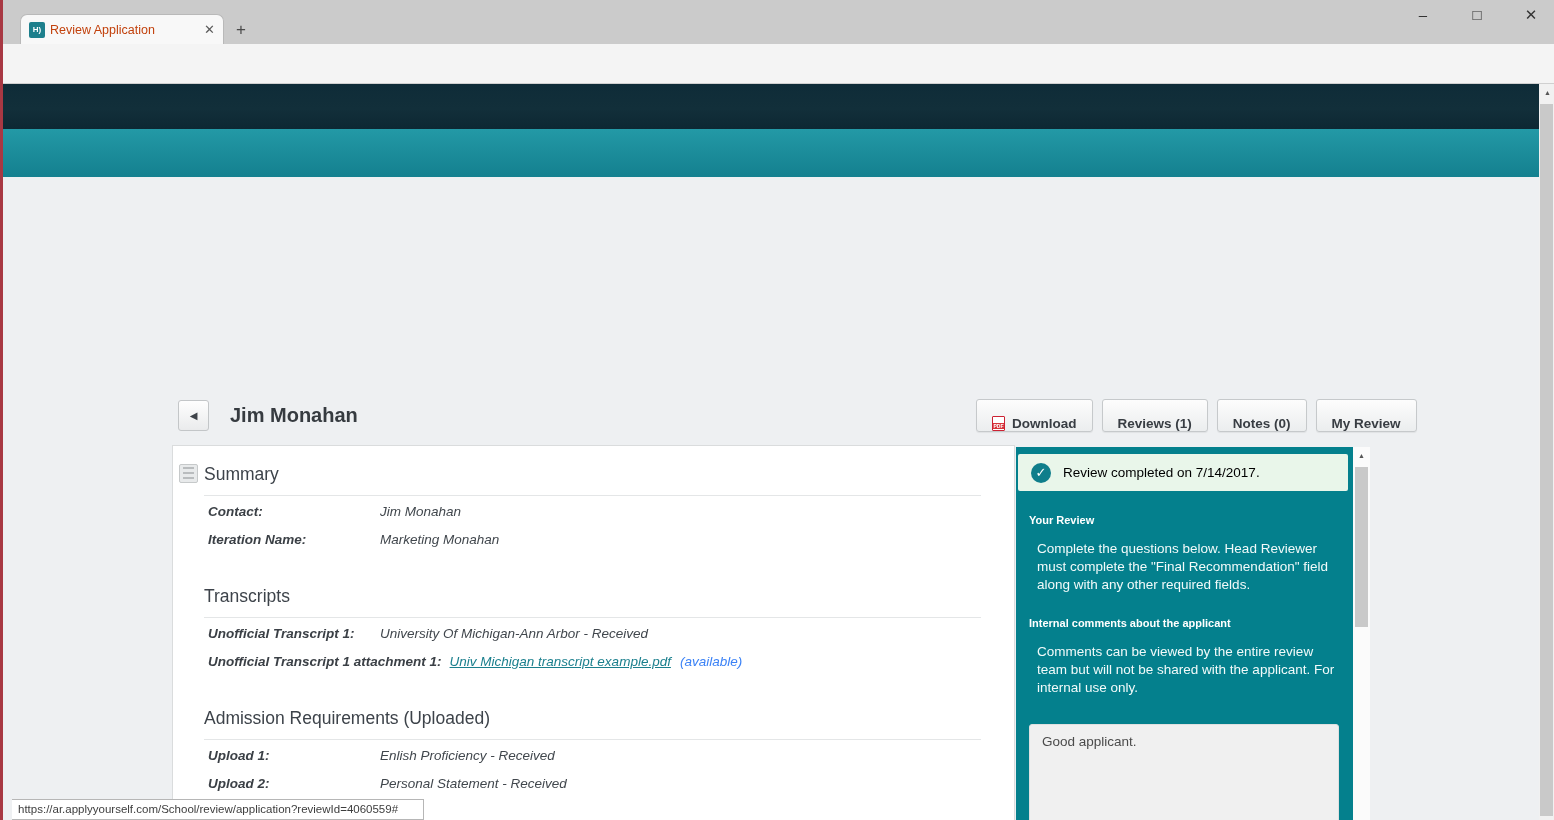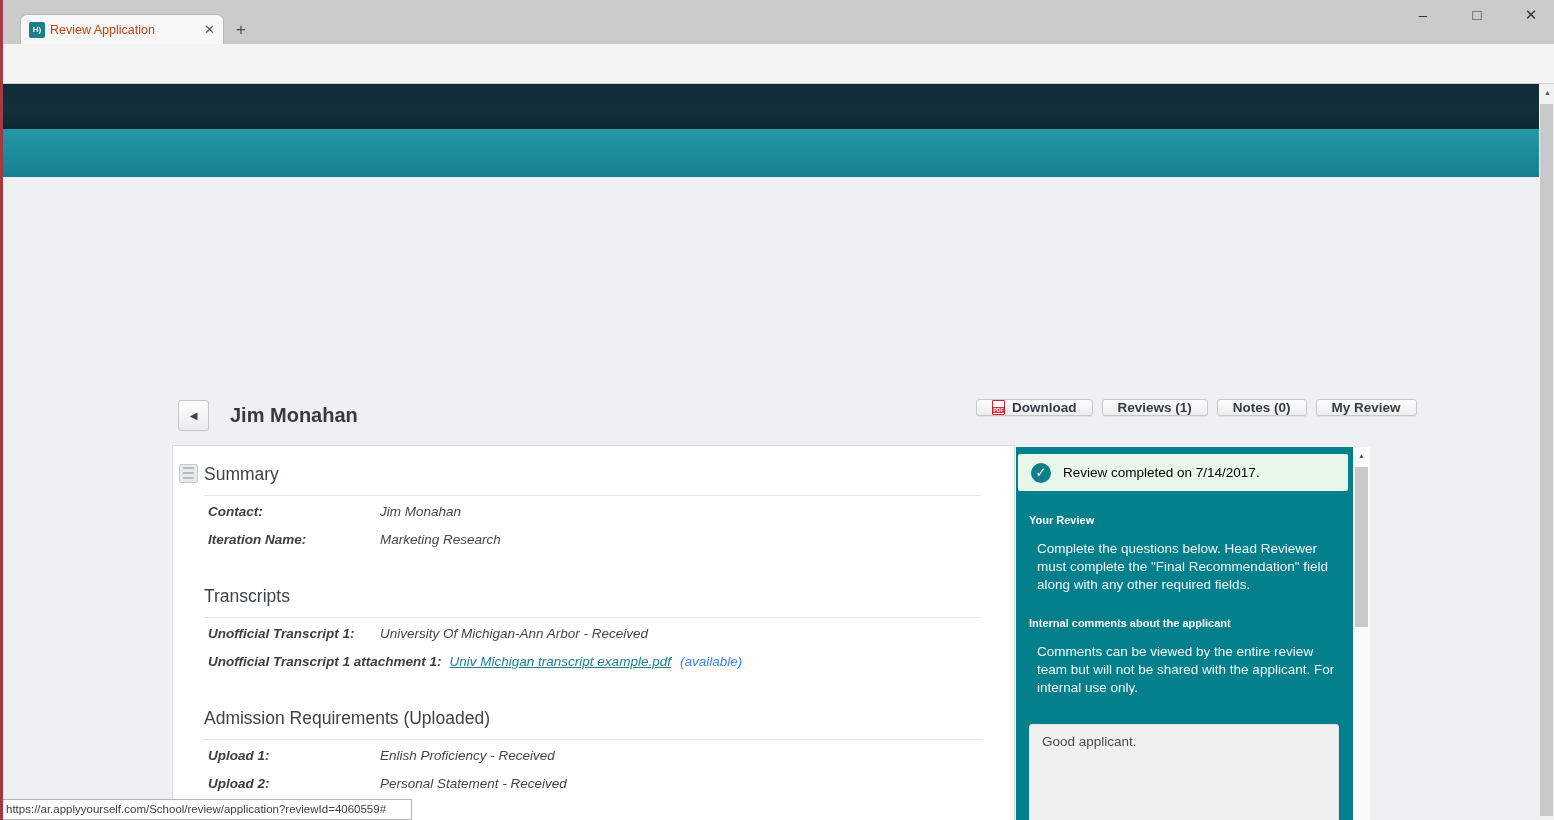--- a/index.html
+++ b/index.html
@@ -50,21 +50,21 @@
 
   
   .sub-bar { position:absolute; left:0; top:129px; width:1554px; height:48px; background:linear-gradient(180deg,#2399a6,#14808f); }
   .inbox-pill { position:absolute; left:307px; top:141px; height:23px; padding:0 14px; border-radius:12px; background:#0d2c37; color:#fff; font-size:12.5px; font-weight:bold; line-height:23px; }
 
   
   .content { position:absolute; left:0; top:177px; width:1554px; height:643px; background:#eef0f2; }
   .page-back { position:absolute; left:178px; top:223px; width:31px; height:31px; border:1px solid #c3c6c8; border-radius:3px; background:linear-gradient(180deg,#fefefe,#eaebec); text-align:center; line-height:29px; font-size:10px; color:#3f444a; }
   .page-title { position:absolute; left:230px; top:227px; font-size:20px; font-weight:bold; color:#363b40; }
   .actions { position:absolute; left:976px; top:222px; display:flex; gap:9px; }
-  .abtn { height:17px; padding:0 15px; border:1px solid #c6c9cb; border-radius:3px; background:linear-gradient(180deg,#fdfdfd,#ebedee); font-size:13.5px; font-weight:bold; color:#383d43; display:flex; align-items:flex-end; gap:7px; box-shadow:0 1px 1px rgba(0,0,0,0.06); }
+  .abtn { height:33px; padding:0 15px; border:1px solid #c6c9cb; border-radius:3px; background:linear-gradient(180deg,#fdfdfd,#ebedee); font-size:13.5px; font-weight:bold; color:#383d43; display:flex; align-items:flex-end; gap:7px; box-shadow:0 1px 1px rgba(0,0,0,0.06); }
   .pdf-ic { width:13px; height:15px; background:#fff; border:1px solid #c23; border-radius:1px; position:relative; }
   .pdf-ic:after { content:'PDF'; position:absolute; bottom:1px; left:0; right:0; background:#d8343a; color:#fff; font-size:5px; font-weight:bold; text-align:center; line-height:6px; }
 
   
   .card { position:absolute; left:172px; top:268px; width:843px; height:560px; background:#fff; border:1px solid #dadcdd; overflow:hidden; }
   .sec { margin:0 33px 0 31px; padding:0 0 10px 0; border-bottom:1px solid #e4e6e7; font-size:17.5px; color:#3d434a; position:relative; }
   .sec.first { margin-top:18px; }
   .sec-icon { position:absolute; left:-25px; top:0px; width:19px; height:19px; background:#e8eaeb; border:1px solid #c6c9ca; border-radius:2px; background-image:repeating-linear-gradient(#b9bcbe 0 2px, transparent 2px 5px); background-size:11px 14px; background-position:3px 2px; background-repeat:no-repeat; }
   .rows { margin:8px 0 0 35px;font-style:italic; }
   .row { height:28px; font-size:13.5px; color:#41474d; white-space:nowrap; }
@@ -84,21 +84,21 @@
   .sb-ta { margin:27px 0 0 13px; width:310px; height:211px; background:#f0f0f0; border:1px solid #e0e0e0; border-radius:3px; padding:9px 12px; font-size:13.5px; color:#4b4b4b; font-family:inherit; resize:none; outline:none; }
   .sb-scroll { position:absolute; right:0; top:0; width:17px; height:550px; background:#fbfbfb; }
   .arr { width:17px; height:17px; text-align:center; font-size:7px; color:#555; line-height:17px; }
   .sb-thumb { position:absolute; left:2px; right:2px; top:20px; height:160px; background:#c9c9c9; }
 
   
   .main-scroll { position:absolute; left:1539px; top:84px; width:15px; height:736px; background:#f1f1f1; }
   .main-thumb { position:absolute; left:1px; right:1px; top:20px; height:712px; background:#c9c9c9; }
 
   
-  .status-bar { position:absolute; left:0px; top:799px; width:412px; height:21px; background:#fff; border:1px solid #b6b6b6; border-left:none; font-size:11.5px; color:#3d3d3d; line-height:19px; padding-left:6px; white-space:nowrap; overflow:hidden; }
+  .status-bar { position:absolute; left:12px; top:799px; width:412px; height:21px; background:#fff; border:1px solid #b6b6b6; border-left:none; font-size:11.5px; color:#3d3d3d; line-height:19px; padding-left:6px; white-space:nowrap; overflow:hidden; }
 
   svg { display:block; }
 </style>
 </head>
 <body>
 
 <div class="titlebar">
   <div class="tab">
     <div class="favicon">H)</div>
     <div class="tab-title">Review Application</div>
@@ -181,21 +181,21 @@
       </div>
     <div class="abtn">Reviews (1)</div>
     <div class="abtn">Notes (0)</div>
     <div class="abtn">My Review</div>
   </div>
 
   <div class="card">
     <div class="sec first"><span class="sec-icon"></span><span>Summary</span></div>
     <div class="rows">
       <div class="row"><span class="lbl">Contact:</span><span>Jim Monahan</span></div>
-      <div class="row"><span class="lbl">Iteration Name:</span><span>Marketing Research</span></div>
+      <div class="row"><span class="lbl">Iteration Name:</span><span>Marketing Monahan</span></div>
     </div>
 
     <div class="sec sec-gap">Transcripts</div>
     <div class="rows">
       <div class="row"><span class="lbl">Unofficial Transcript 1:</span><span>University Of Michigan-Ann Arbor - Received</span></div>
       <div class="row"><span class="lbl">Unofficial Transcript 1 attachment 1:</span><a class="link">Univ Michigan transcript example.pdf</a><span class="avail">(available)</span></div>
     </div>
 
     <div class="sec sec-gap">Admission Requirements (Uploaded)</div>
     <div class="rows">

